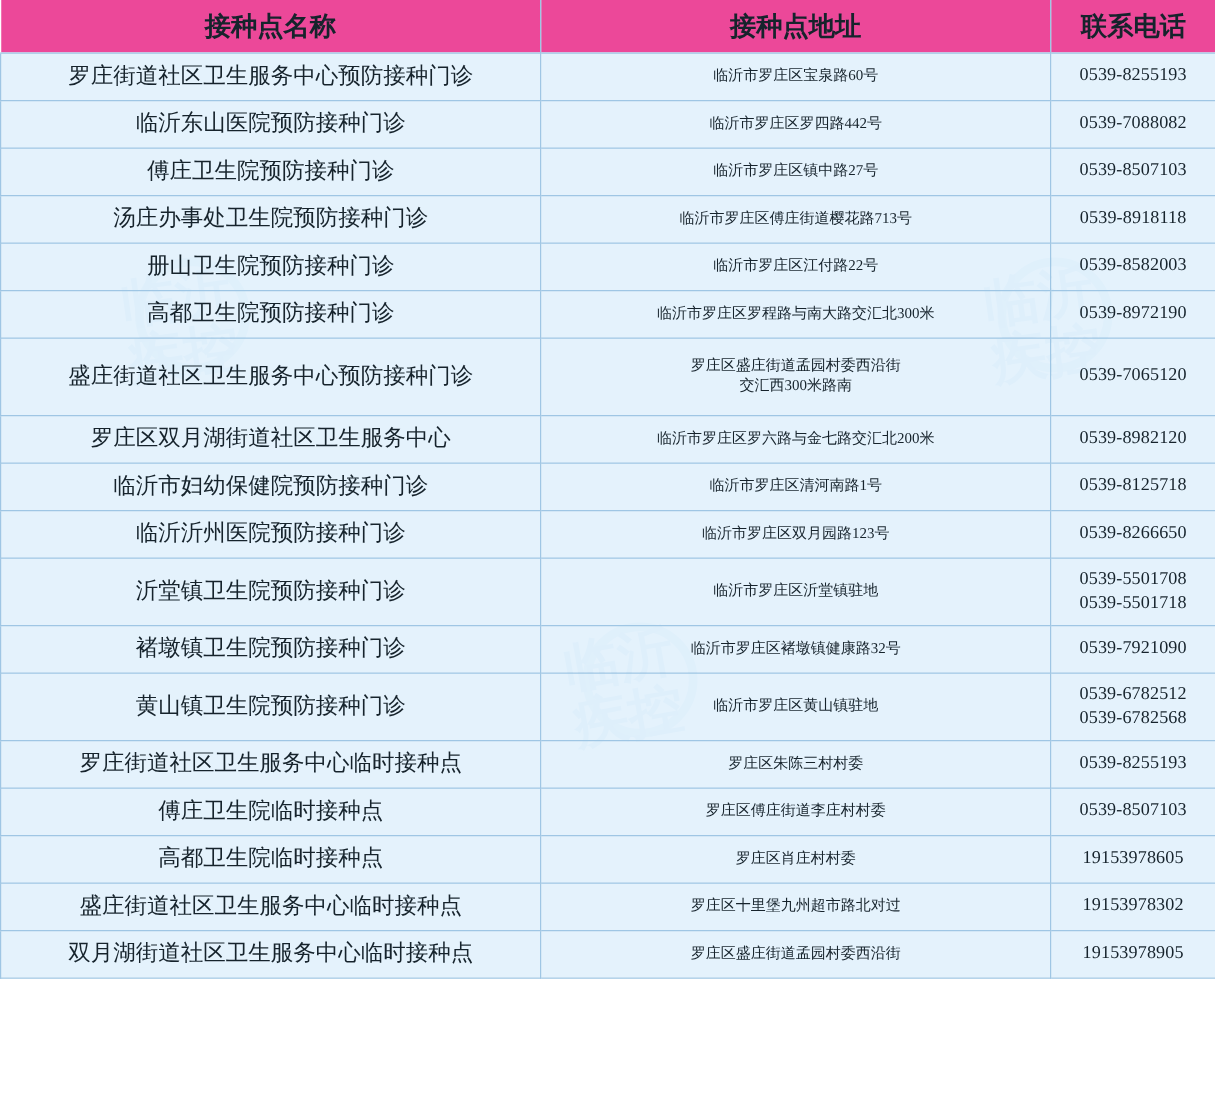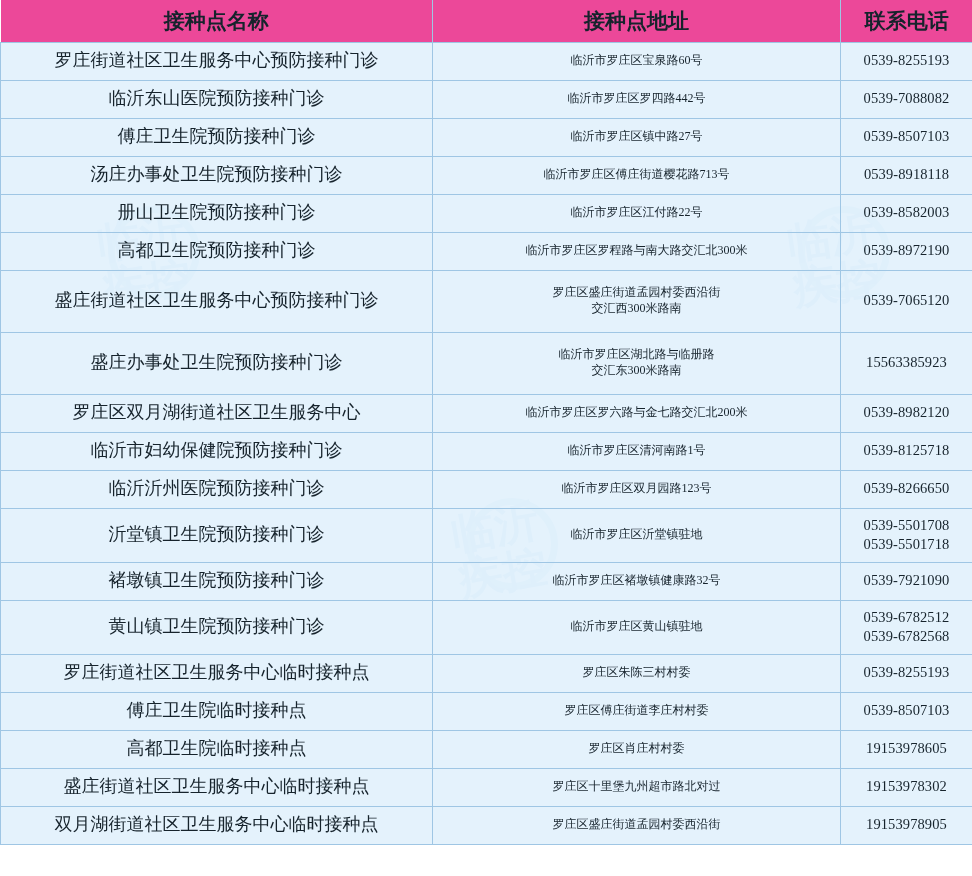--- a/index.html
+++ b/index.html
@@ -164,26 +164,20 @@
         <td class="c-name">高都卫生院预防接种门诊</td>
         <td class="c-addr multi-line">临沂市罗庄区罗程路与南大路交汇北300米</td>
         <td class="c-phone multi-line">0539-8972190</td>
       </tr>
       <tr class="tall">
         <td class="c-name">盛庄街道社区卫生服务中心预防接种门诊</td>
         <td class="c-addr multi-line">罗庄区盛庄街道孟园村委西沿街
 交汇西300米路南</td>
         <td class="c-phone multi-line">0539-7065120</td>
       </tr>
-      <tr class="tall">
-        <td class="c-name">盛庄办事处卫生院预防接种门诊</td>
-        <td class="c-addr multi-line">临沂市罗庄区湖北路与临册路
-交汇东300米路南</td>
-        <td class="c-phone multi-line">15563385923</td>
-      </tr>
       <tr>
         <td class="c-name">罗庄区双月湖街道社区卫生服务中心</td>
         <td class="c-addr multi-line">临沂市罗庄区罗六路与金七路交汇北200米</td>
         <td class="c-phone multi-line">0539-8982120</td>
       </tr>
       <tr>
         <td class="c-name">临沂市妇幼保健院预防接种门诊</td>
         <td class="c-addr multi-line">临沂市罗庄区清河南路1号</td>
         <td class="c-phone multi-line">0539-8125718</td>
       </tr>

